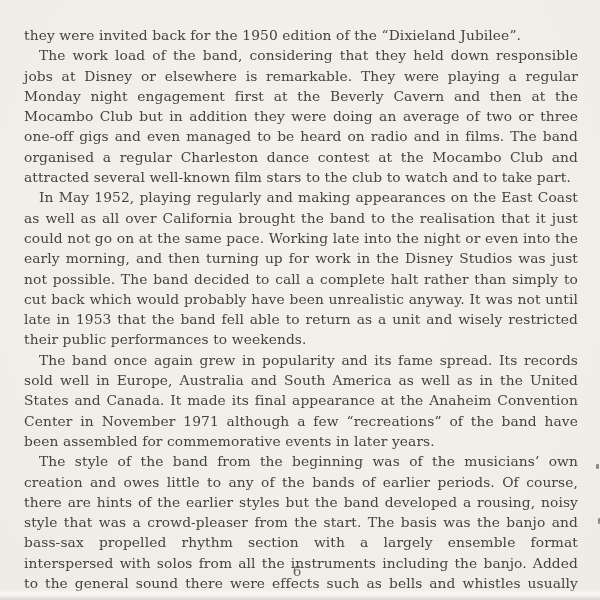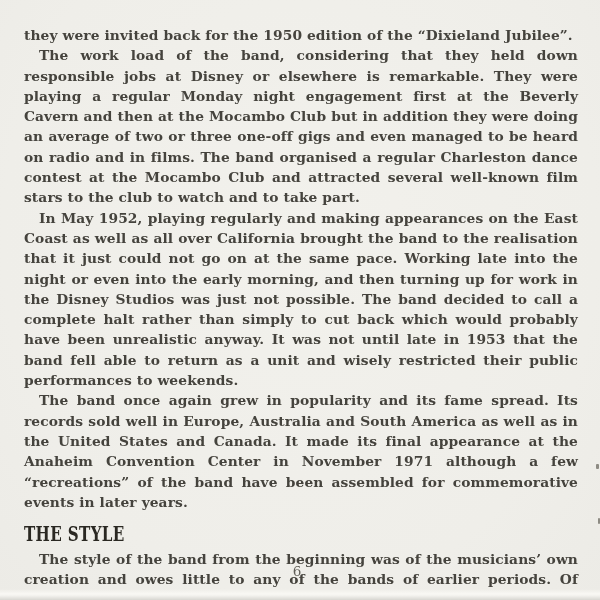--- a/index.html
+++ b/index.html
@@ -27,21 +27,20 @@
     left: 24px;
     right: 22px;
     color: #45433d;
     font-size: 13.8px;
     line-height: 20.3px;
     text-align: justify;
     letter-spacing: 0.1px;
   }
   .body-para {
     margin: 0;
-    font-weight: bold;
   }
   .body-para.indent {
     text-indent: 15px;
   }
   .section-heading {
     margin: 11px 0 4px 0;
     font-size: 21px;
     line-height: 22px;
     font-weight: bold;
     color: #2a2822;
@@ -97,23 +96,20 @@
 <body>
 
 <div class="page">
 
   <div class="text-block">
     <p class="body-para">they were invited back for the 1950 edition of the “Dixieland Jubilee”.</p>
     <p class="body-para indent">The work load of the band, considering that they held down responsible jobs at Disney or elsewhere is remarkable.  They were playing a regular Monday night engagement first at the Beverly Cavern and then at the Mocambo Club but in addition they were doing an average of two or three one-off gigs and even managed to be heard on radio and in films.  The band organised a regular Charleston dance contest at the Mocambo Club and attracted several well-known film stars to the club to watch and to take part.</p>
     <p class="body-para indent">In May 1952, playing regularly and making appearances on the East Coast as well as all over California brought the band to the realisation that it just could not go on at the same pace.  Working late into the night or even into the early morning, and then turning up for work in the Disney Studios was just not possible.  The band decided to call a complete halt rather than simply to cut back which would probably have been unrealistic anyway.  It was not until late in 1953 that the band fell able to return as a unit and wisely restricted their public performances to weekends.</p>
     <p class="body-para indent">The band once again grew in popularity and its fame spread.  Its records sold well in Europe, Australia and South America as well as in the United States and Canada.  It made its final appearance at the Anaheim Convention Center in November 1971 although a few “recreations” of the band have been assembled for commemorative events in later years.</p>
 
-    <h2 class="section-heading">
-      <span class="squeeze">THE STYLE</span>
-    </h2>
 
     <p class="body-para indent">The style of the band from the beginning was of the musicians’ own creation and owes little to any of the bands of earlier periods.  Of course, there are hints of the earlier styles but the band developed a rousing, noisy style that was a crowd-pleaser from the start.  The basis was the banjo and bass-sax propelled rhythm section with a largely ensemble format interspersed with solos from all the instruments including the banjo.  Added to the general sound there were effects such as bells and whistles usually provided by Ward Kimball who also added a percussive washboard on some tunes. The tempo of the performances was often fast, bordering on the manic at times, and it says a great deal about the musicianship of the instrumentalists that they were able to perform both the ensemble work and the solos without a sense of anticlimax.</p>
   </div>
 
   <div class="page-number">6</div>
 
   <div class="bottom-edge"></div>
   <div class="speck speck-1"></div>
   <div class="speck speck-2"></div>
 

